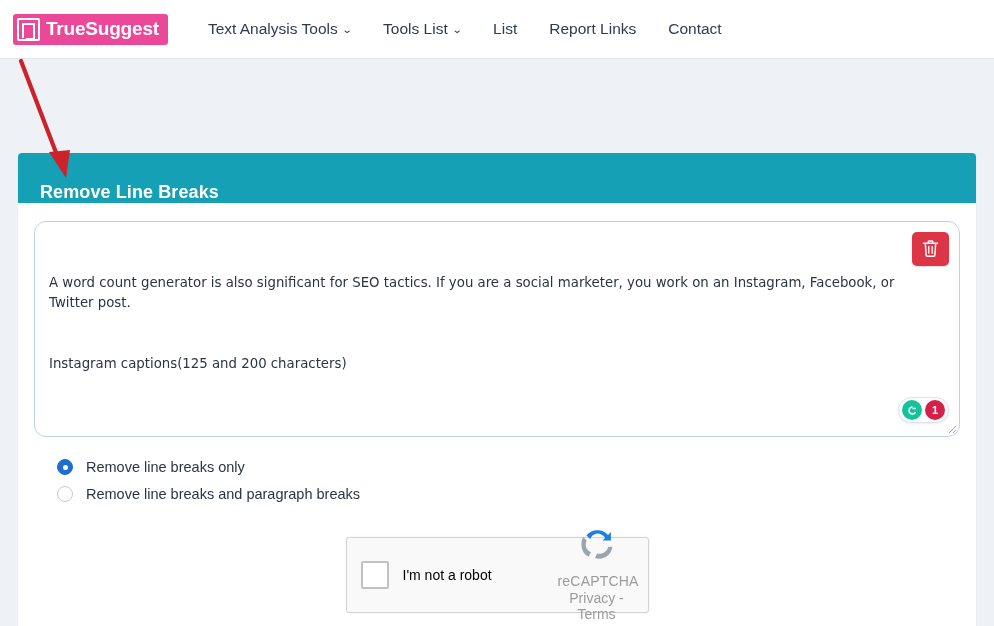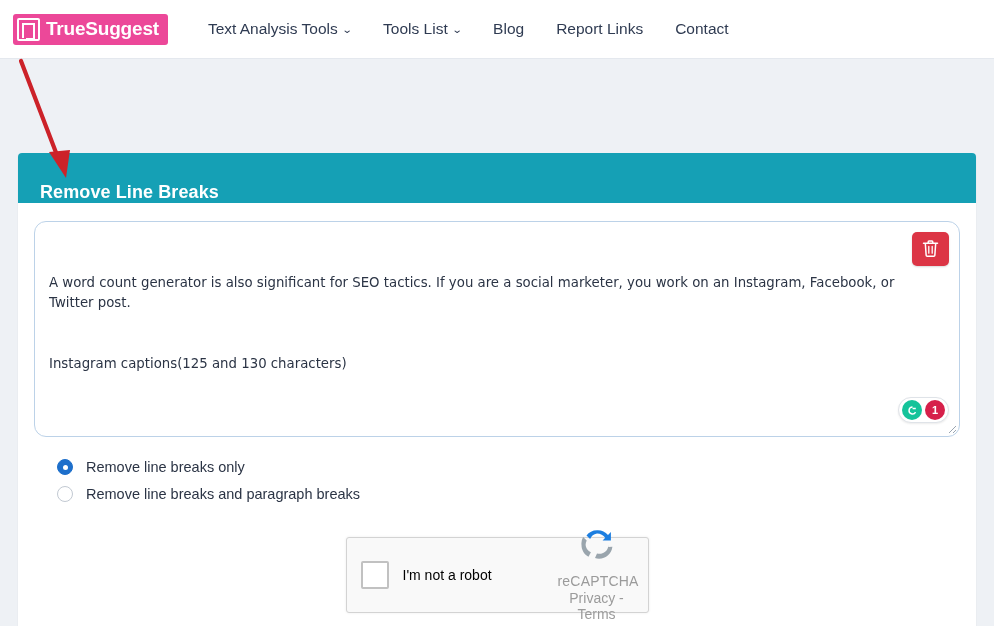--- a/index.html
+++ b/index.html
@@ -308,21 +308,21 @@
   <nav class="nav-links">
     <div class="nav-item">
       <span>Text Analysis Tools</span>
       <span class="caret">⌄</span>
     </div>
     <div class="nav-item">
       <span>Tools List</span>
       <span class="caret">⌄</span>
     </div>
     <div class="nav-item">
-      <span>Blog</span>
+      <span>List</span>
     </div>
     <div class="nav-item">
       <span>Report Links</span>
     </div>
     <div class="nav-item">
       <span>Contact</span>
     </div>
   </nav>
 </div>
 
@@ -332,21 +332,21 @@
 
     <div class="card-header">
       <h1>Remove Line Breaks</h1>
     </div>
 
     <div class="card-body">
 
       <div class="editor-wrap">
         <div class="editor-text">
           <span class="ln">A word count generator is also significant for SEO tactics. If you are a social marketer, you work on an Instagram, Facebook, or  Twitter post.</span>
-          <span class="ln">Instagram captions(125 and 130 characters)</span>
+          <span class="ln">Instagram captions(125 and 200 characters)</span>
           
           
           
           
           
           
         </div>
 
         <button class="trash-btn">
           <svg width="17" height="18" viewBox="0 0 17 18">

